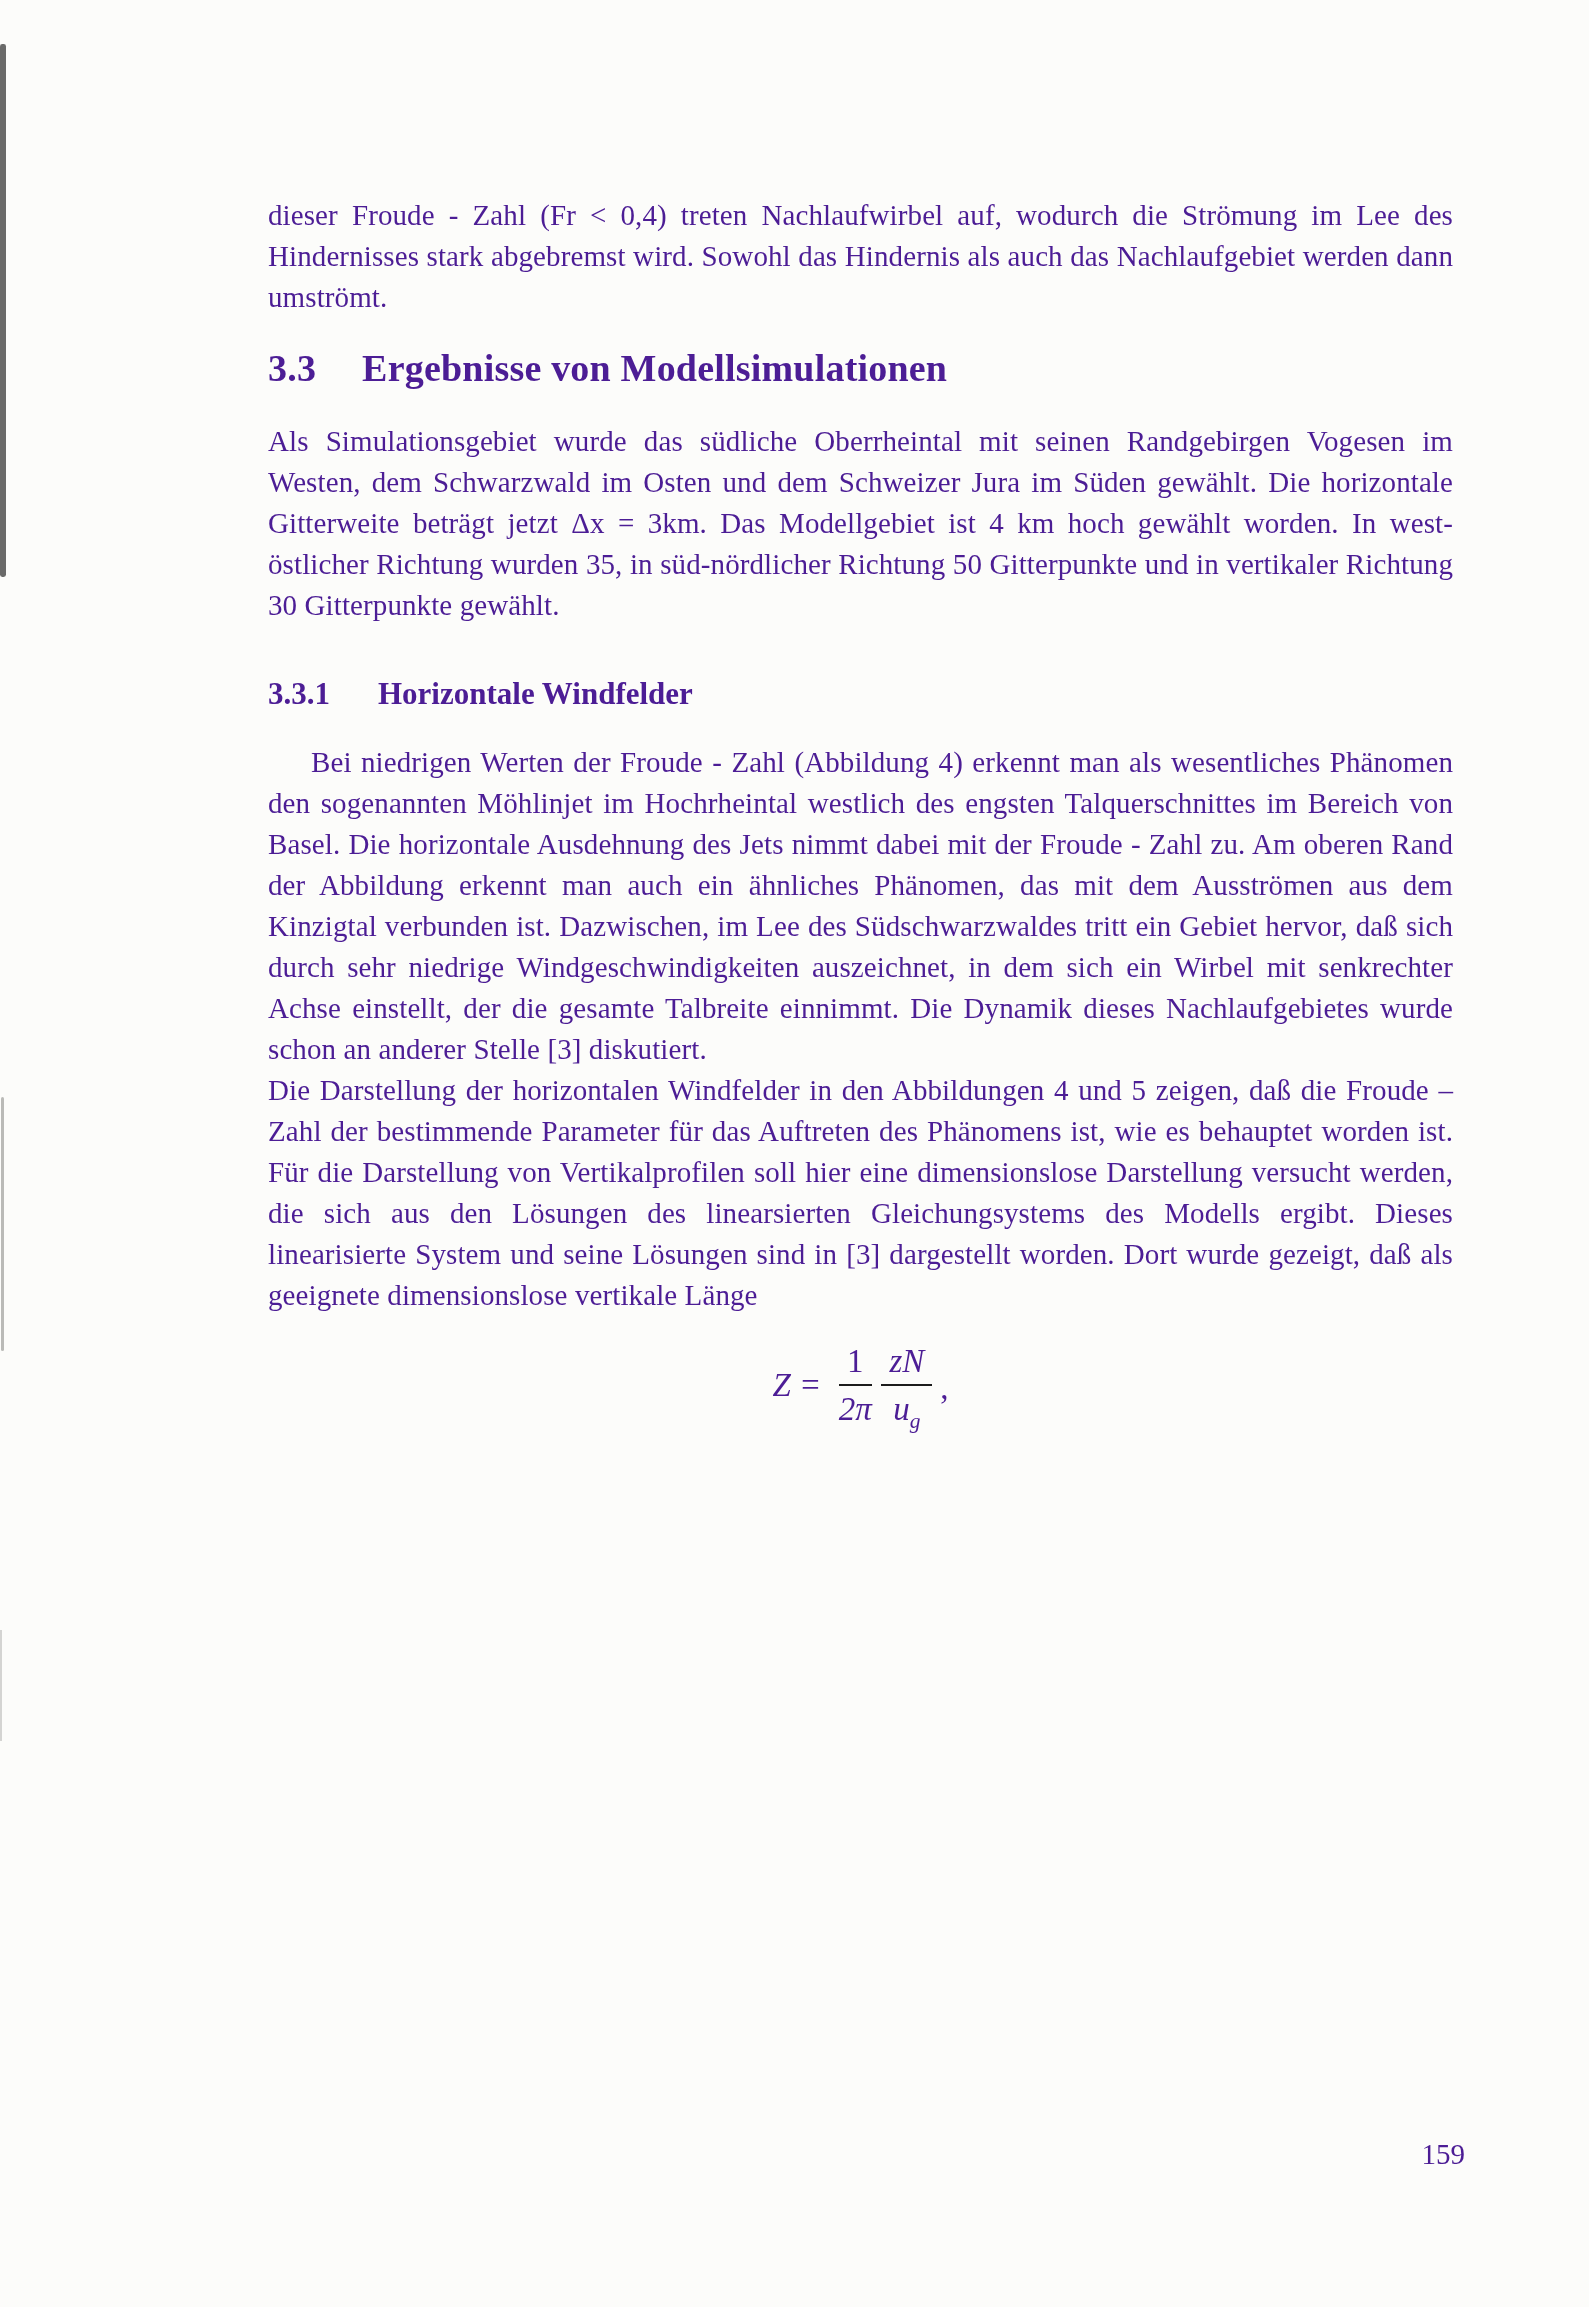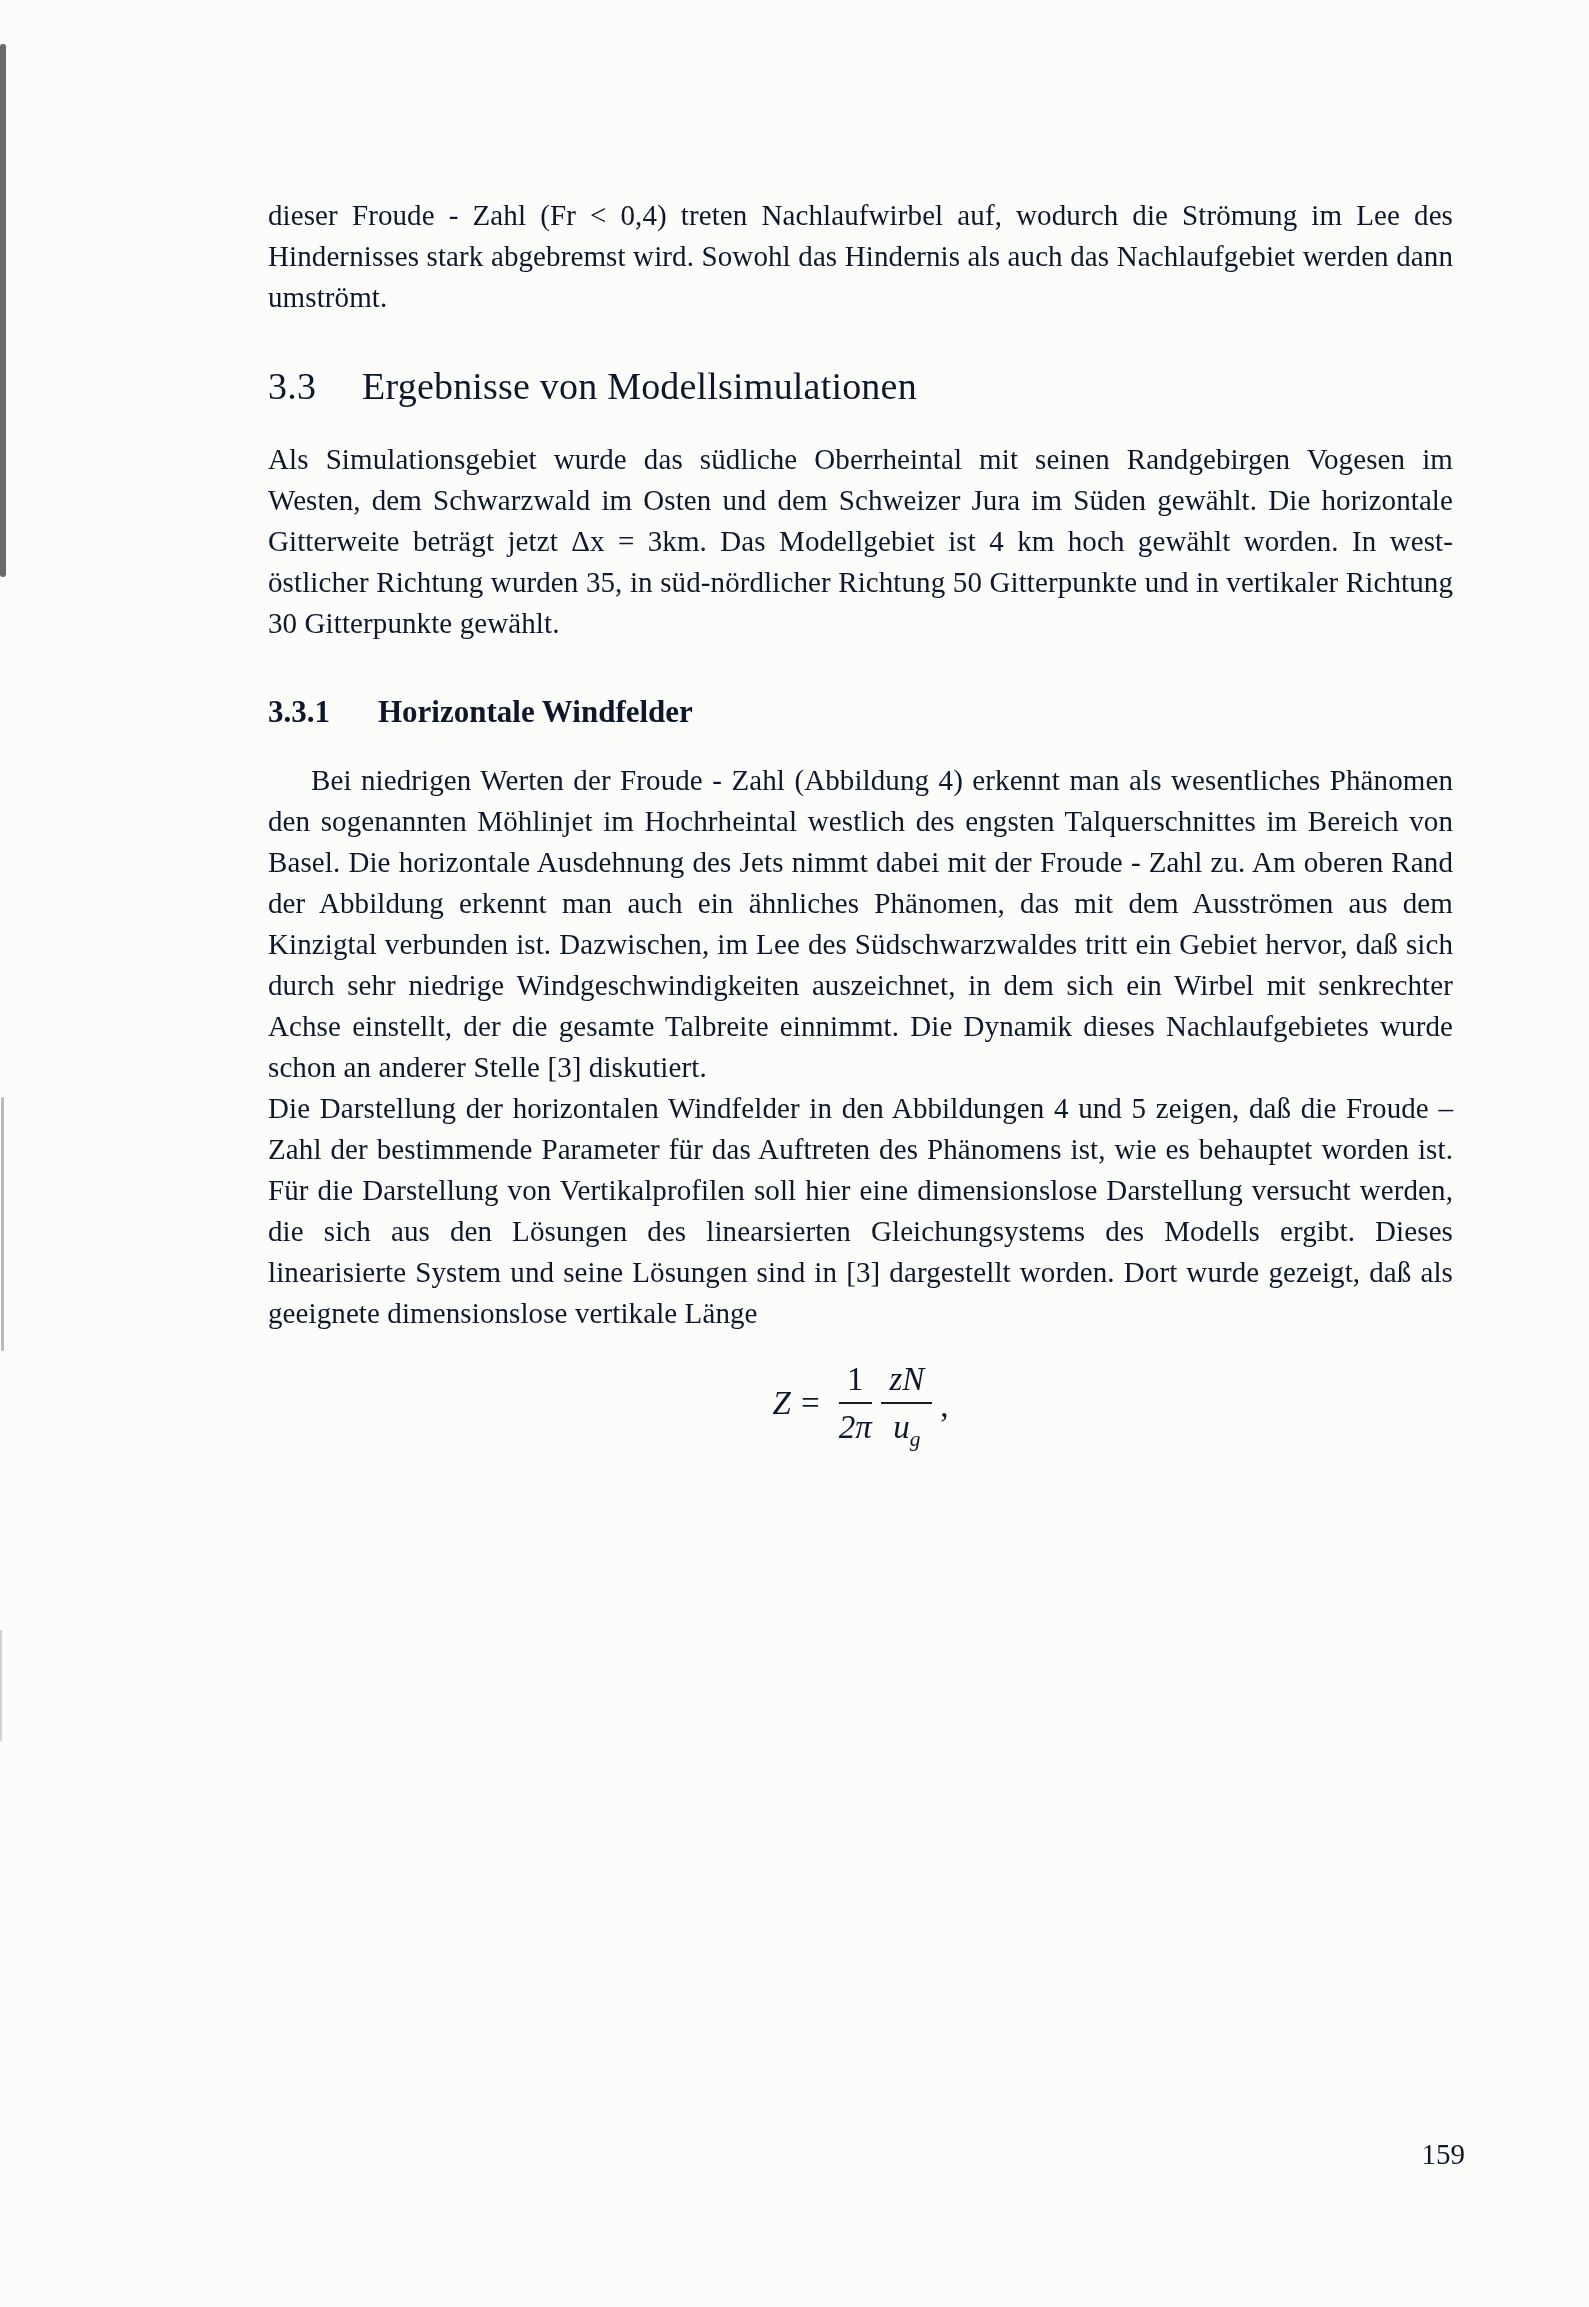--- a/index.html
+++ b/index.html
@@ -7,21 +7,21 @@
     padding: 0;
     background: #e8e8e6;
   }
   .page {
     position: relative;
     width: 1590px;
     height: 2307px;
     background: #fcfcfa;
     overflow: hidden;
     font-family: "Liberation Serif", "DejaVu Serif", serif;
-    color: #0f172a;
+    color: #4c1d95;
   }
   
   .edge-artifact-1 {
     position: absolute;
     left: 0; top: 44px;
     width: 5.6px; height: 533px;
     background: #3a3a38;
     opacity: 0.75;
     border-radius: 2.4px;
   }
@@ -50,24 +50,24 @@
     margin: 0;
     font-size: 29px;
     line-height: 41px;
     text-align: justify;
     letter-spacing: 0.1px;
   }
   p.body-par.indent {
     text-indent: 43px;
   }
   h2.section-heading {
-    margin: 46px 0 30px 0;
+    margin: 28px 0 30px 0;
     font-size: 38px;
     line-height: 45px;
-    font-weight: normal;
+    font-weight: bold;
     letter-spacing: 0.2px;
   }
   h2.section-heading .hnum {
     display: inline-block;
     margin-right: 46px;
   }
   h3.subsection-heading {
     margin: 49px 0 29px 0;
     font-size: 31px;
     line-height: 38px;

